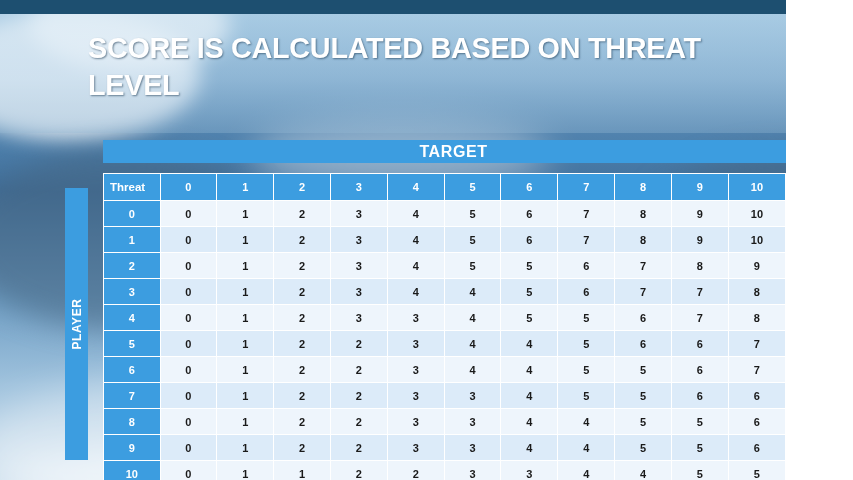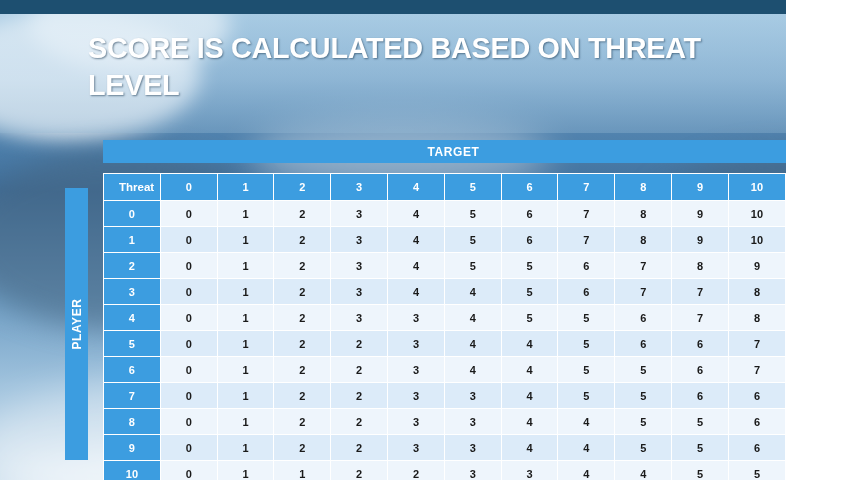--- a/index.html
+++ b/index.html
@@ -77,21 +77,21 @@
 
   
   .target-bar {
     position: absolute;
     left: 103px;
     top: 140px;
     width: 701px;
     height: 23px;
     background: #3c9de0;
     color: #ffffff;
-    font-size: 12px;
+    font-size: 16px;
     font-weight: bold;
     letter-spacing: 0.6px;
     display: flex;
     align-items: center;
     justify-content: center;
     z-index: 7;
   }
 
   
   .player-bar {
@@ -142,21 +142,21 @@
   
   table.matrix thead th {
     background: #3c9de0;
     color: #ffffff;
     font-weight: bold;
     font-size: 11px;
     height: 26px;
   }
   table.matrix thead th.corner {
     text-align: left;
-    padding-left: 15px;
+    padding-left: 6px;
     font-size: 11.5px;
   }
   
   table.matrix tbody th.rowlab {
     background: #3c9de0;
     color: #ffffff;
     font-weight: bold;
     font-size: 11px;
   }
   

